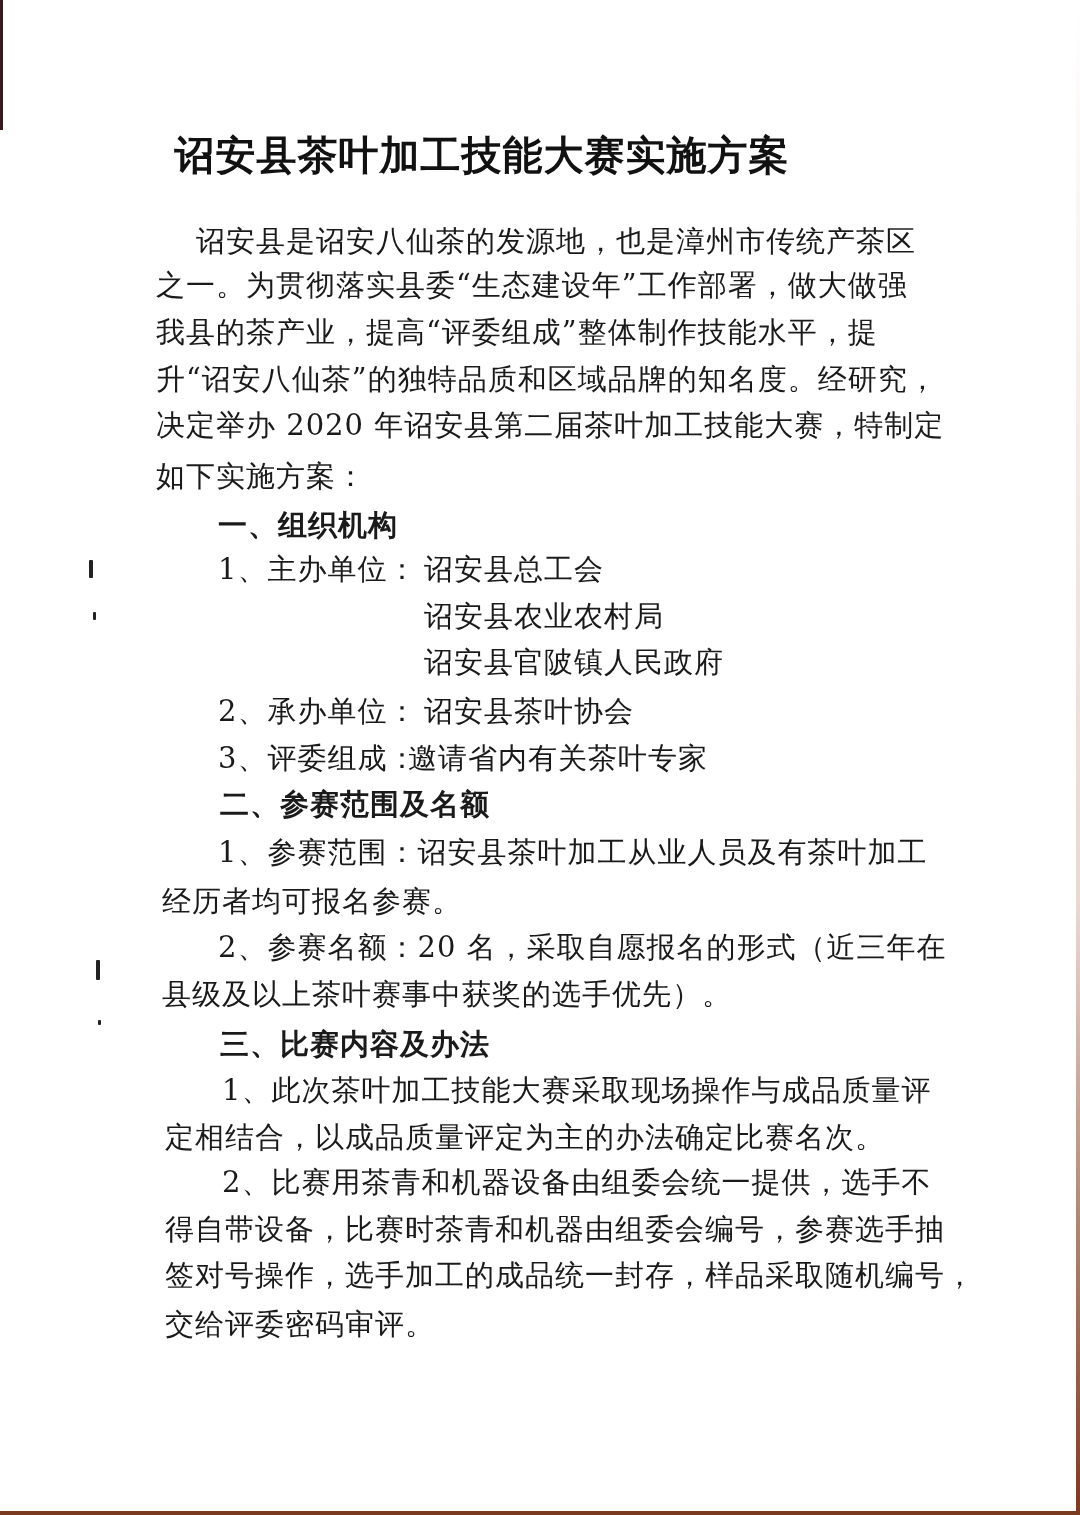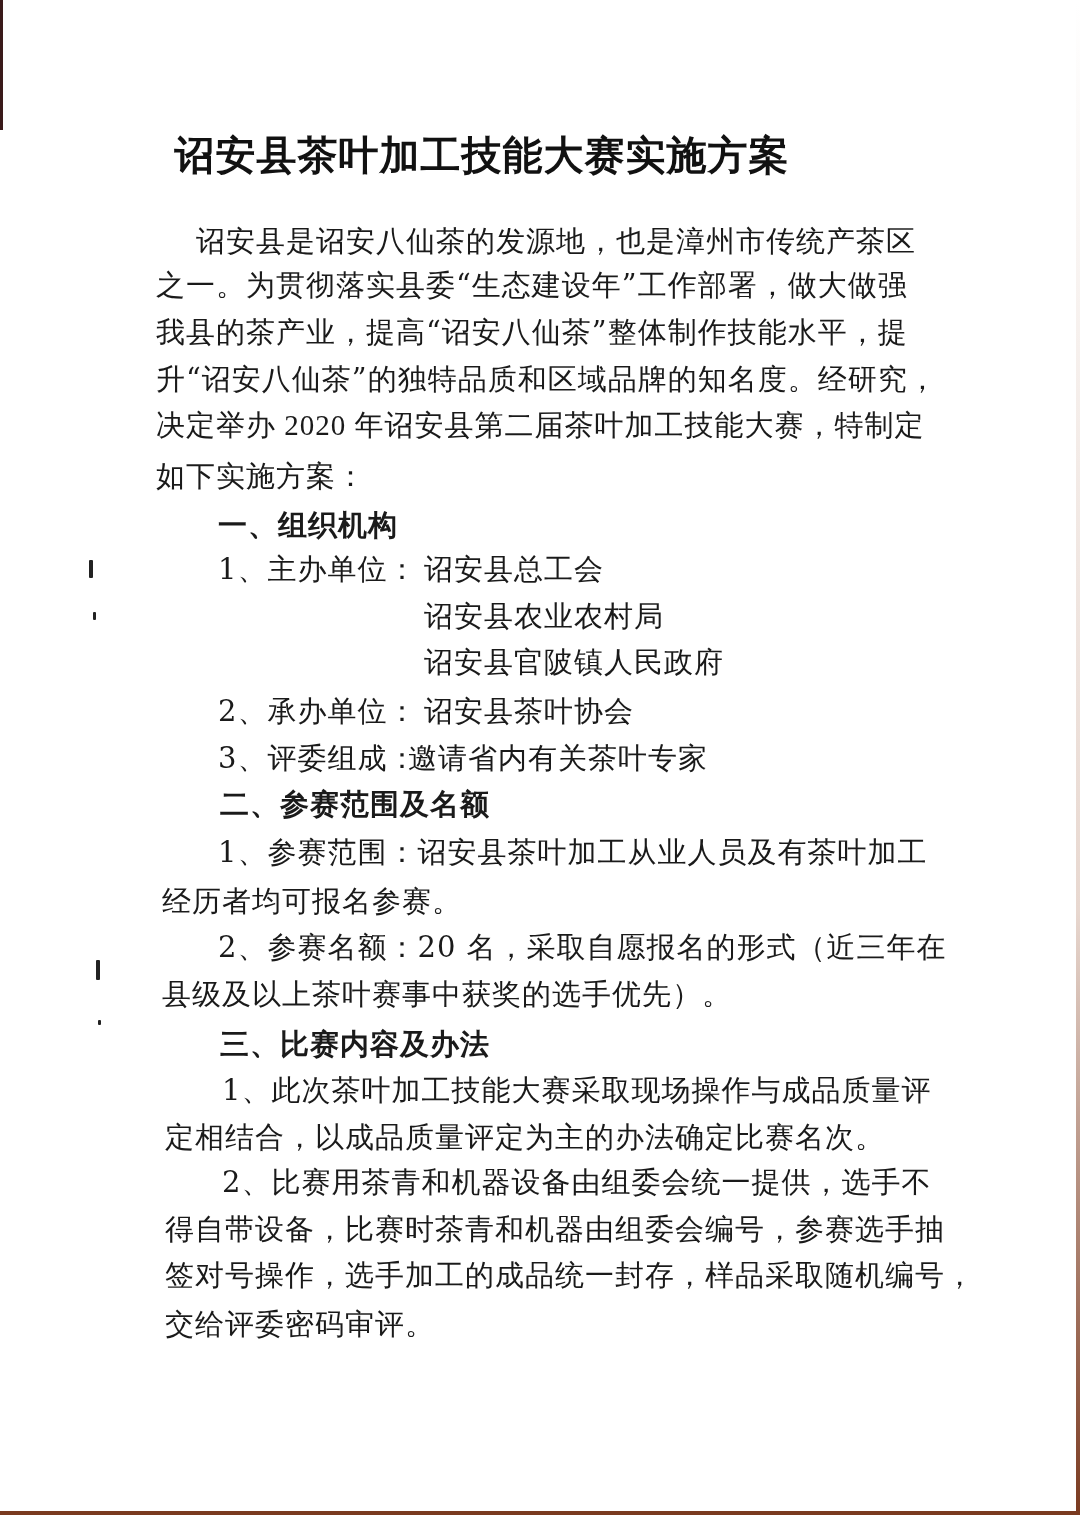--- a/index.html
+++ b/index.html
@@ -26,23 +26,23 @@
 
 <div class="edge-left"></div>
 <div class="edge-right"></div>
 <div class="edge-bottom"></div>
 
 <div class="title">诏安县茶叶加工技能大赛实施方案</div>
 
 <div>
   <div class="line" style="left:196px;top:222px;">诏安县是诏安八仙茶的发源地，也是漳州市传统产茶区</div>
   <div class="line" style="left:156px;top:266px;">之一。为贯彻落实县委“生态建设年”工作部署，做大做强</div>
-  <div class="line" style="left:156px;top:313px;">我县的茶产业，提高“诏安八仙茶”整体制作技能水平，提</div>
+  <div class="line" style="left:156px;top:313px;">我县的茶产业，提高“评委组成”整体制作技能水平，提</div>
   <div class="line" style="left:156px;top:360px;text-align:center;">升“诏安八仙茶”的独特品质和区域品牌的知名度。经研究，</div>
-  <div class="line" style="left:156px;top:406px;font-family:Liberation Serif, serif;">决定举办 2020 年诏安县第二届茶叶加工技能大赛，特制定</div>
+  <div class="line" style="left:156px;top:406px;">决定举办 2020 年诏安县第二届茶叶加工技能大赛，特制定</div>
   <div class="line" style="left:156px;top:457px;">如下实施方案：</div>
 </div>
 
 <div>
   <div class="line heading" style="left:218px;top:506px;">一、组织机构</div>
   <div class="line" style="left:218px;top:550px;">1、主办单位：</div>
   <div class="line" style="left:424px;top:550px;">诏安县总工会</div>
   <div class="line" style="left:424px;top:597px;">诏安县农业农村局</div>
   <div class="line" style="left:424px;top:643px;">诏安县官陂镇人民政府</div>
   <div class="line" style="left:218px;top:692px;">2、承办单位：</div>

